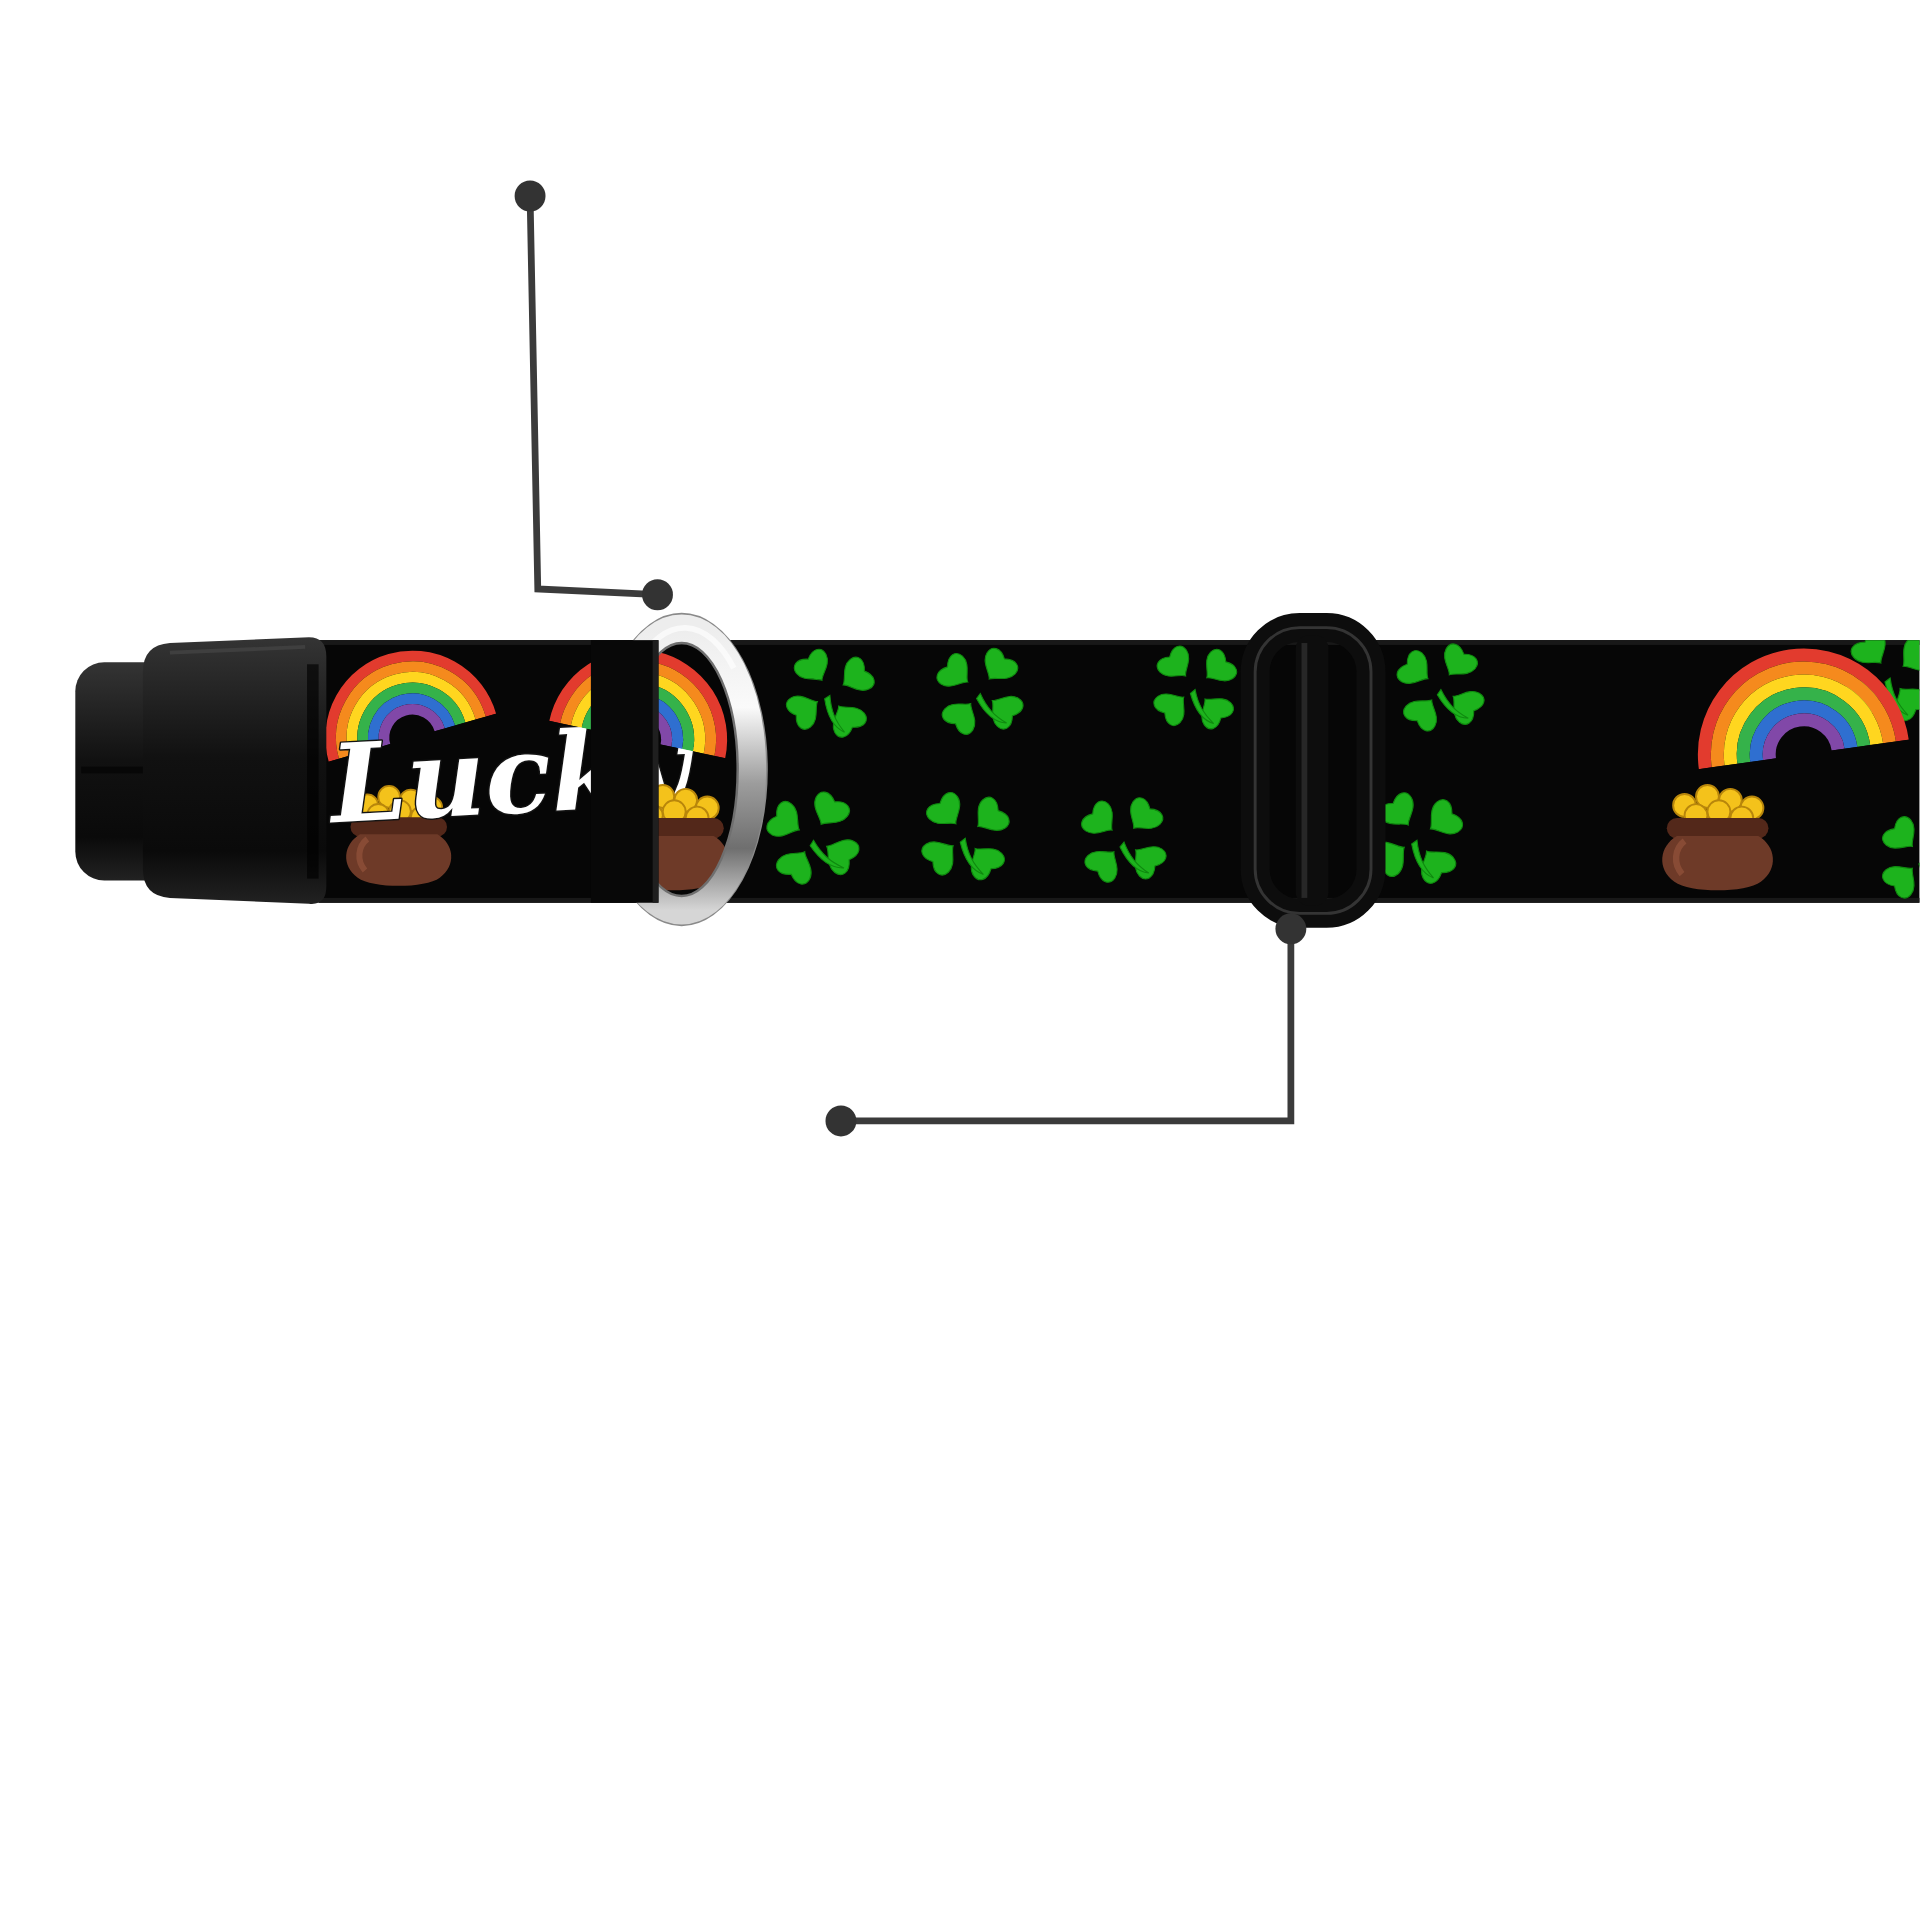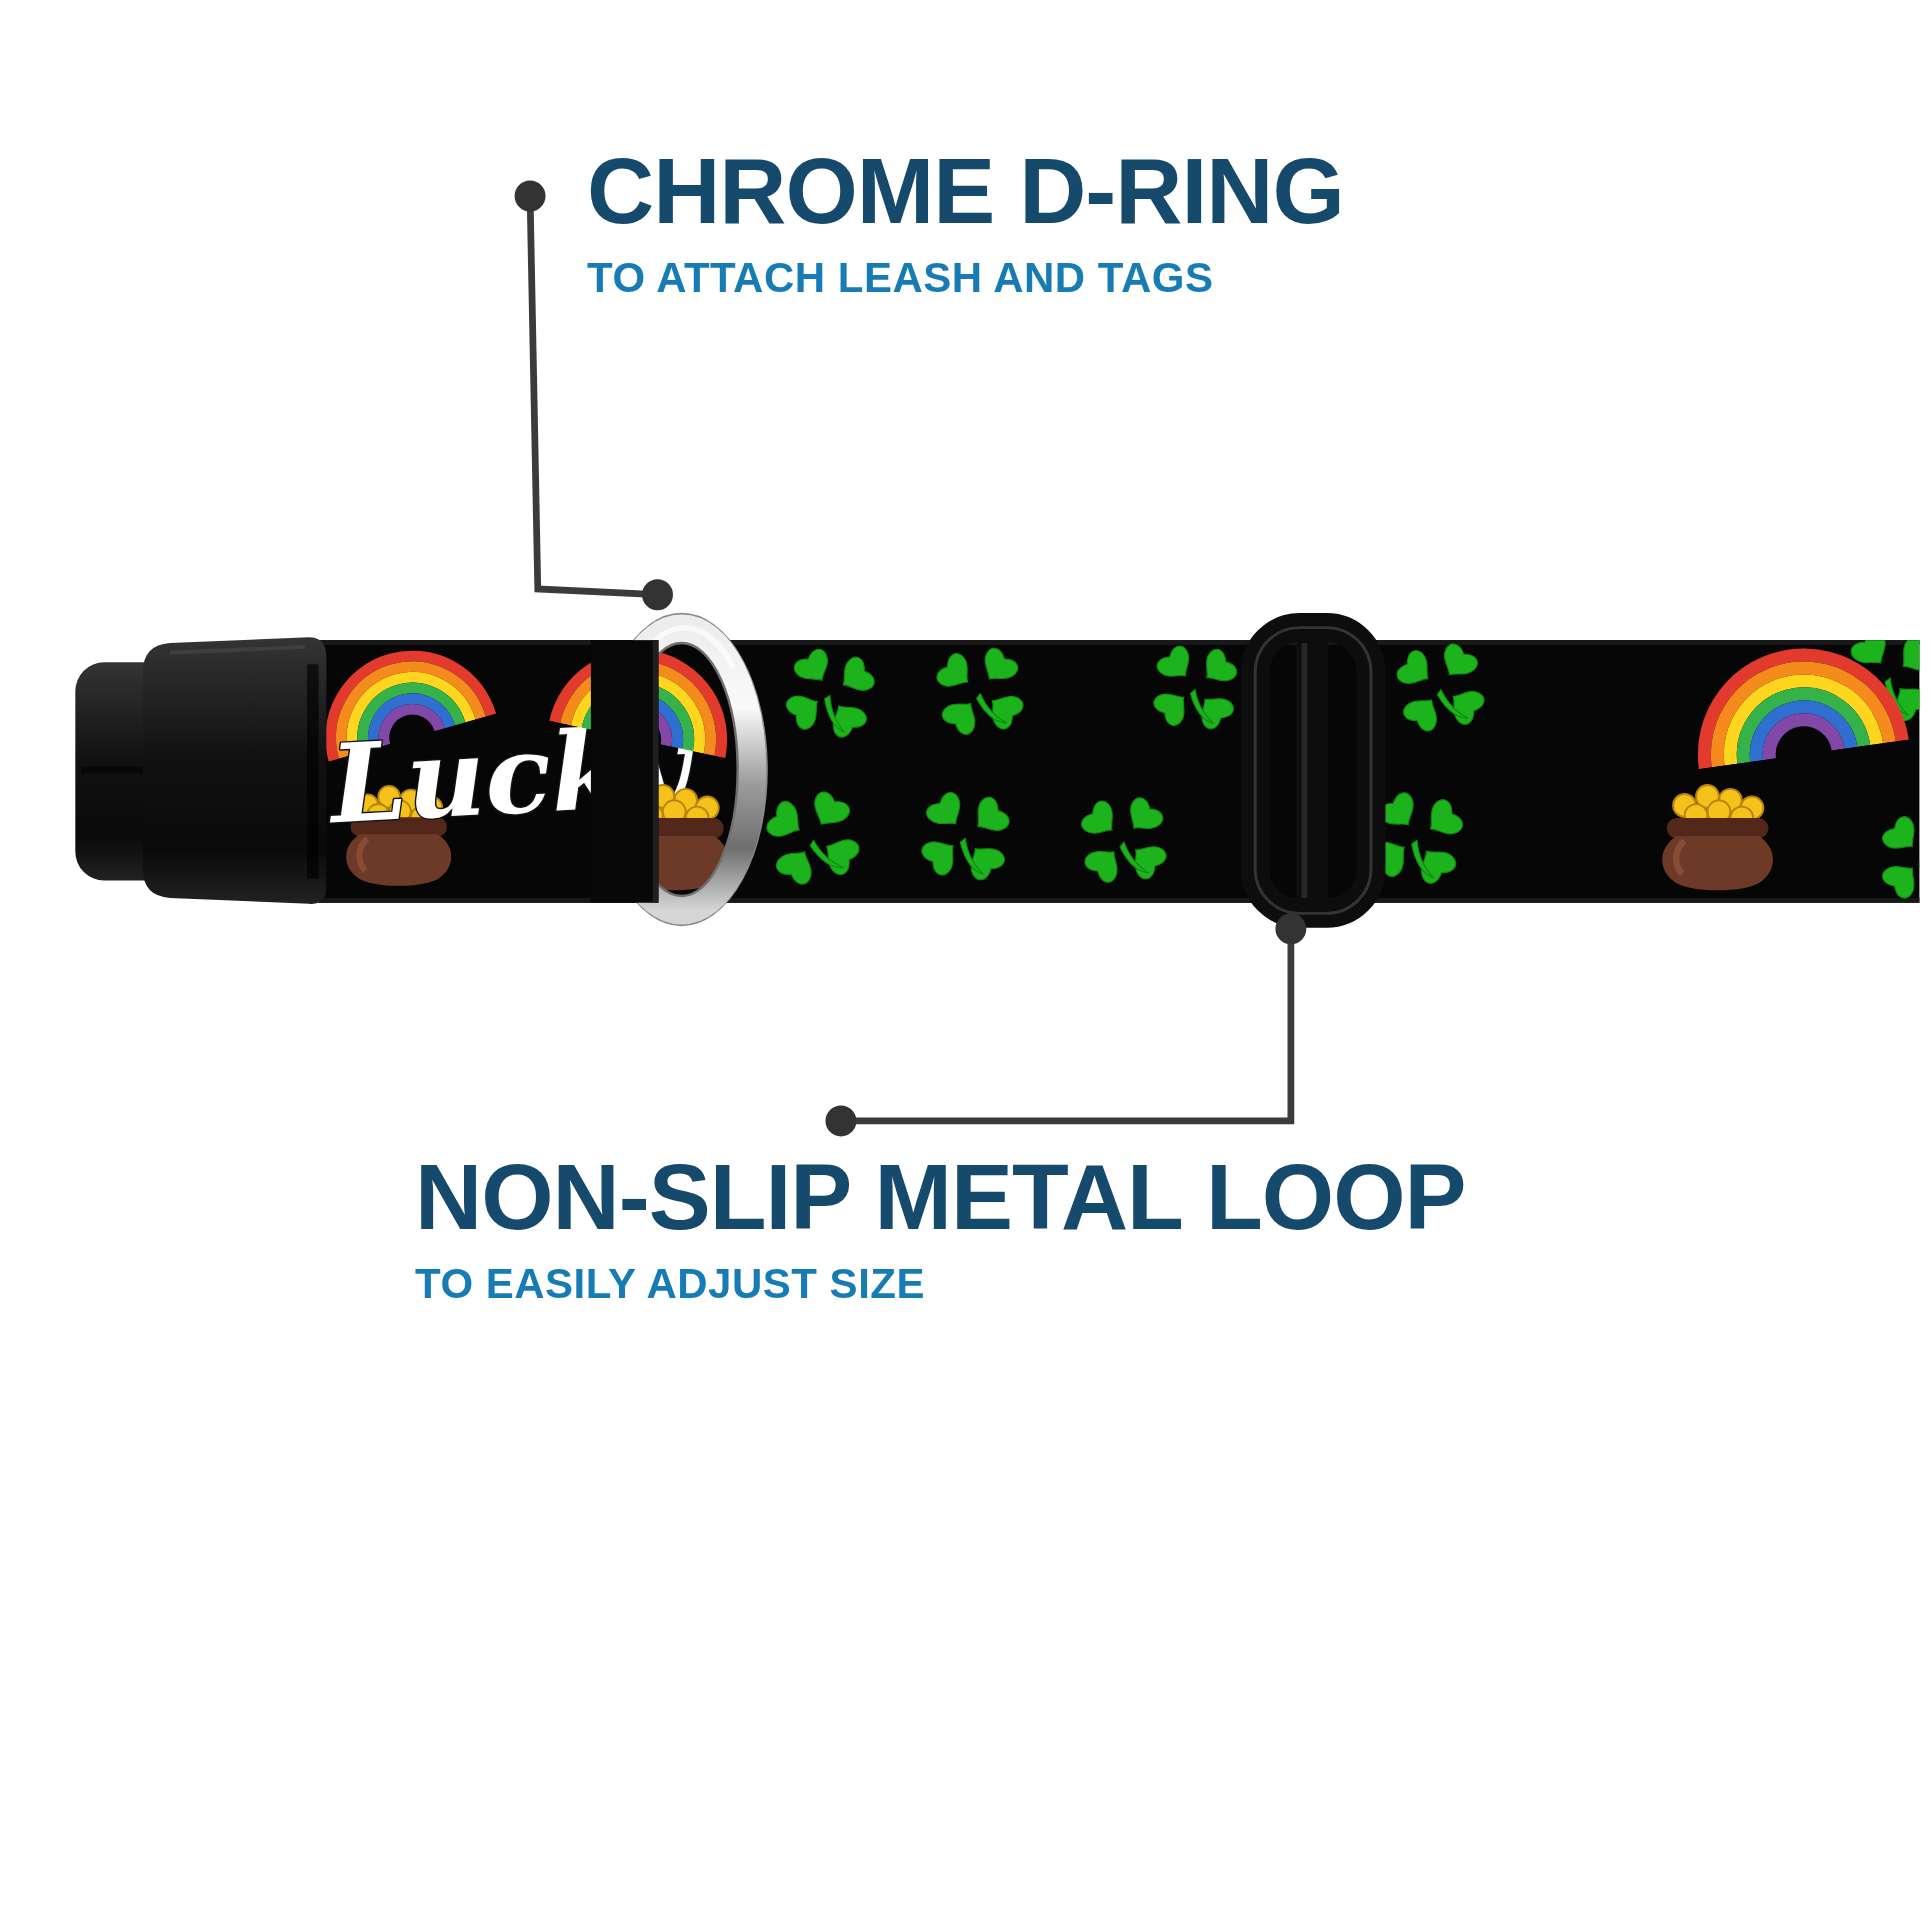--- a/index.html
+++ b/index.html
@@ -139,24 +139,16 @@
       <circle cx="549" cy="203" r="16" stroke="none"></circle>
       <circle cx="681" cy="616" r="16" stroke="none"></circle>
     </g>
     <g stroke="#3b3b3b" fill="#333333">
       <path d="M1337 962 L1337 1161 L871 1161" stroke-width="7" fill="none"></path>
       <circle cx="1337" cy="962" r="16" stroke="none"></circle>
       <circle cx="871" cy="1161" r="16" stroke="none"></circle>
     </g>
   </svg>
 
-  <div class="callout callout-dring">
-    <div class="callout-title">CHROME D-RING</div>
-    <div class="callout-subtitle">TO ATTACH LEASH AND TAGS</div>
-  </div>
 
-  <div class="callout callout-loop">
-    <div class="callout-title">NON-SLIP METAL LOOP</div>
-    <div class="callout-subtitle">TO EASILY ADJUST SIZE</div>
-  </div>
 
 </div>
 
 
 </body></html>

